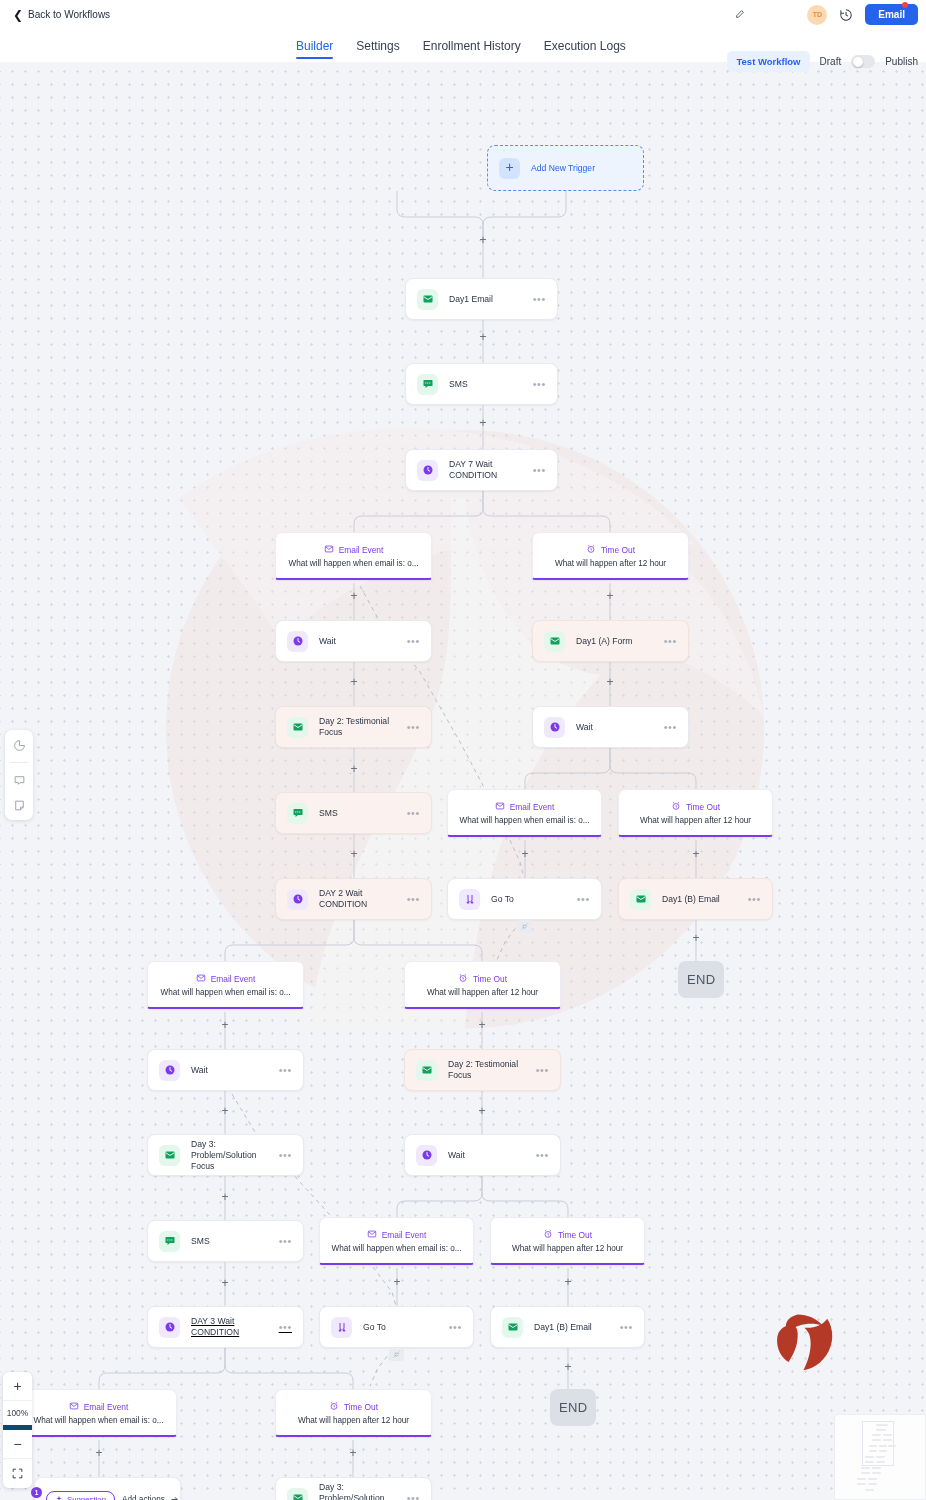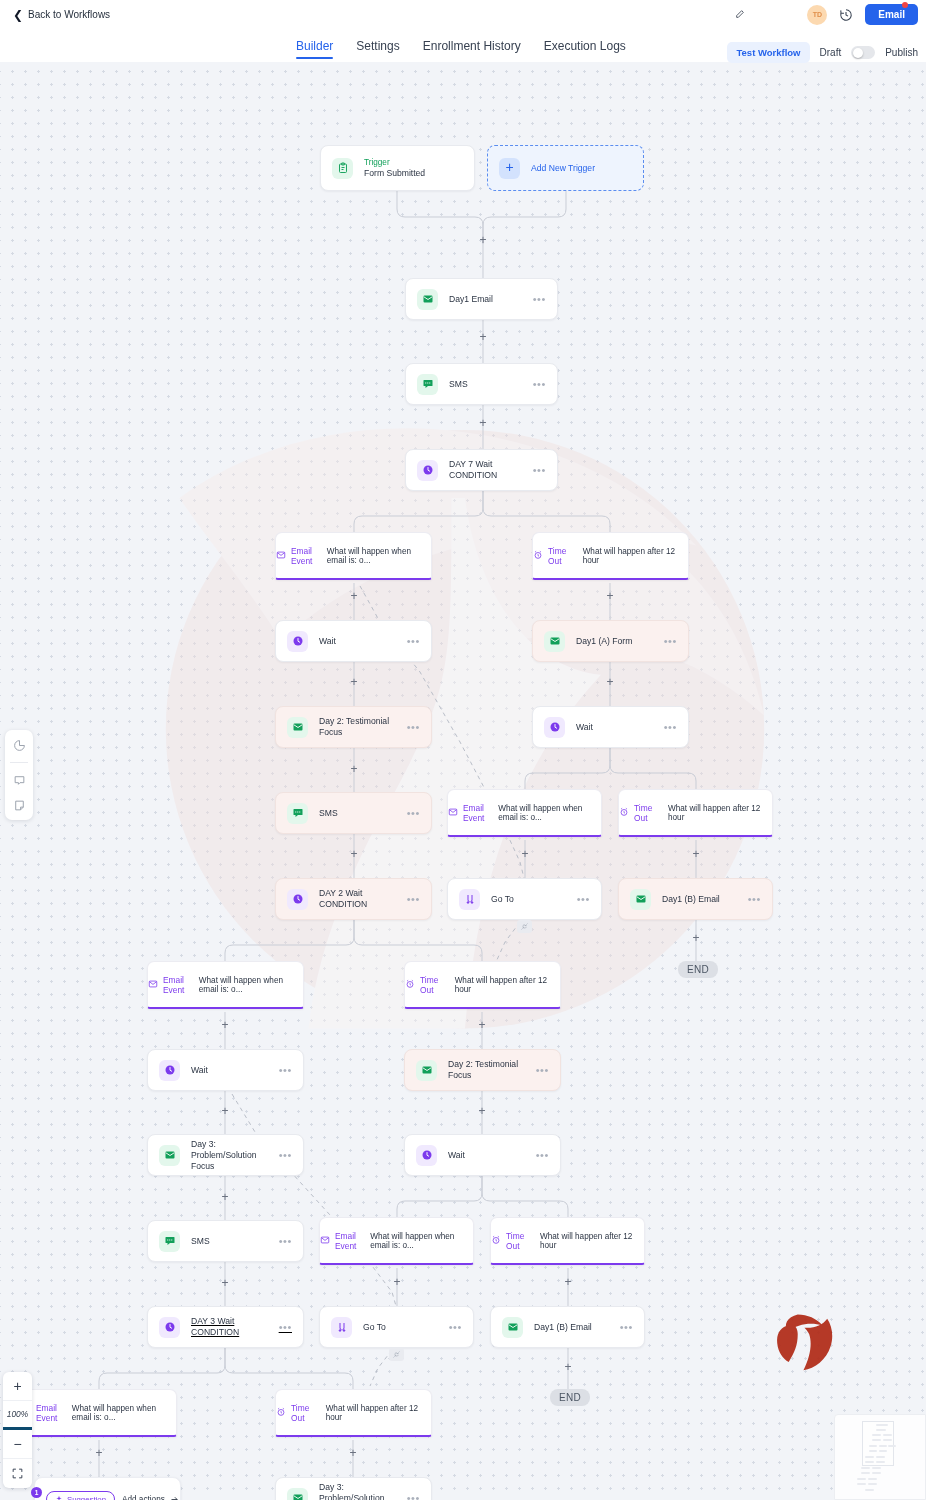--- a/index.html
+++ b/index.html
@@ -67,21 +67,21 @@
   .tab {
     font-size: 12px; color: #374151; cursor: pointer; position: relative;
     height: 33px; display: flex; align-items: center;
   }
   .tab.active { color: #2563eb; }
   .tab.active::after {
     content: ""; position: absolute; bottom: 3px; left: 0; right: 0;
     height: 2px; background: #2563eb; border-radius: 2px;
   }
   .tb2-right {
-    position: absolute; right: 8px; top: 7px; height: 33px;
+    position: absolute; right: 8px; top: 16px; height: 33px;
     display: flex; align-items: center; gap: 10px;
   }
   .test-btn {
     background: #eaf1fe; color: #2563eb; border: none; border-radius: 5px;
     font-size: 9.5px; font-weight: 600; padding: 5px 9px; cursor: pointer;
     font-family: "Liberation Sans", sans-serif;
   }
   .draft-lbl, .pub-lbl { font-size: 10px; color: #374151; }
   .toggle {
     width: 24px; height: 13px; border-radius: 7px; background: #e5e7eb;
@@ -153,40 +153,40 @@
     color: #2563eb; font-size: 14px; line-height: 19px; text-align: center;
     margin-left: 11px; font-weight: 400;
   }
   .add-trigger .lbl2 { font-size: 8.6px; color: #2563eb; margin-left: 11px; }
 
   
   .branch {
     position: absolute; background: #ffffff;
     border: 1px solid #ececf2; border-radius: 7px 7px 3px 3px;
     border-bottom: 2.6px solid #7c3aed;
-    display: flex; flex-direction: row; align-items: center;
-    justify-content: flex-start; gap: 3px; cursor: pointer;
+    display: flex; flex-direction: column; align-items: center;
+    justify-content: center; gap: 3px; cursor: pointer;
     box-shadow: 0 1px 2px rgba(16,24,40,.05);
   }
   .branch .bhead {
     display: flex; align-items: center; gap: 5px;
     font-size: 8.4px; color: #7c3aed; font-weight: 400;
   }
   .branch .bsub { font-size: 8.2px; color: #2b3443; }
 
   
   .plusmark {
     position: absolute; color: #6b7280; font-size: 12px; line-height: 1;
     width: 12px; height: 12px; text-align: center; cursor: pointer;
     font-weight: 400;
   }
   
   .endpill {
     position: absolute; background: #dcdfe5; color: #4b5563;
-    font-size: 10px; border-radius: 8px; padding: 3px 9px;
+    font-size: 13px; border-radius: 8px; padding: 11px 9px;
     letter-spacing: .3px;
   }
   
   .goto-badge {
     position: absolute; width: 15px; height: 13px; border-radius: 3px;
     background: #e9ebf0; display:flex; align-items:center; justify-content:center;
   }
 
   
   .rail {
@@ -206,23 +206,22 @@
     box-shadow: 0 1px 4px rgba(16,24,40,.14);
     z-index: 45; overflow: hidden;
   }
   .zoomctl .zb {
     height: 29px; display:flex; align-items:center; justify-content:center;
     font-size: 14px; color: #374151; cursor: pointer;
     border-bottom: 1px solid #eef0f4;
   }
   .zoomctl .zv {
     height: 29px; display:flex; align-items:center; justify-content:center;
-    font-size: 8.4px; color: #374151; border-bottom: 3px solid #0c4a6e;
+    font-size: 8.4px; color: #374151; border-bottom: 5px solid #0c4a6e;
     cursor: pointer;
-    font-style: italic;
   }
   .zoomctl .zb:last-child { border-bottom: none; }
 
   
   .sugg-card {
     position: absolute; left: 34px; top: 1415px; width: 147px; height: 44px;
     background: #fff; border: 1px solid #eceef3; border-radius: 8px;
     box-shadow: 0 1px 3px rgba(16,24,40,.08);
     display: flex; align-items: center; z-index: 42;
   }
@@ -379,34 +378,20 @@
         <path d="M360,524 L380,560 L420,610 L460,680 L497,750 L520,800 L524,816"></path>
         <path d="M520,860 L505,880 L496,900"></path>
         <path d="M232,1032 L255,1070 L300,1120 L350,1175 L392,1230 L396,1244"></path>
         <path d="M392,1288 L378,1306 L370,1324"></path>
         <path d="M105,1460 L122,1488 L130,1500"></path>
       </g>
     </svg>
 
     <div class="layer">
 
-      <div class="node trigger" style="left:320px;top:83px;width:155px;height:46px">
-        <div class="ico green">
-          <svg width="12" height="12" viewBox="0 0 24 24" fill="none" stroke="#12a05a" stroke-width="1.9">
-            <rect x="5" y="4" width="14" height="17" rx="2"></rect>
-              <rect x="9" y="2" width="6" height="4" rx="1"></rect>
-            <line x1="9" y1="11" x2="15" y2="11"></line>
-              <line x1="9" y1="15" x2="13" y2="15"></line>
-          </svg>
-        </div>
-        <div style="margin-left:11px">
-          <div class="tl">Trigger</div>
-          <div class="tv">Form Submitted</div>
-        </div>
-      </div>
 
       <div class="add-trigger" style="left:487px;top:83px;width:157px;height:46px">
         <div class="plusbox">+</div>
         <div class="lbl2">Add New Trigger</div>
       </div>
 
       <div id="action-nodes">
           <div class="node" style="left: 405px; top: 216px; width: 153px; height: 42px;">
             <div class="ico green">
               <svg width="12" height="12" viewBox="0 0 24 24" fill="#12a05a">

